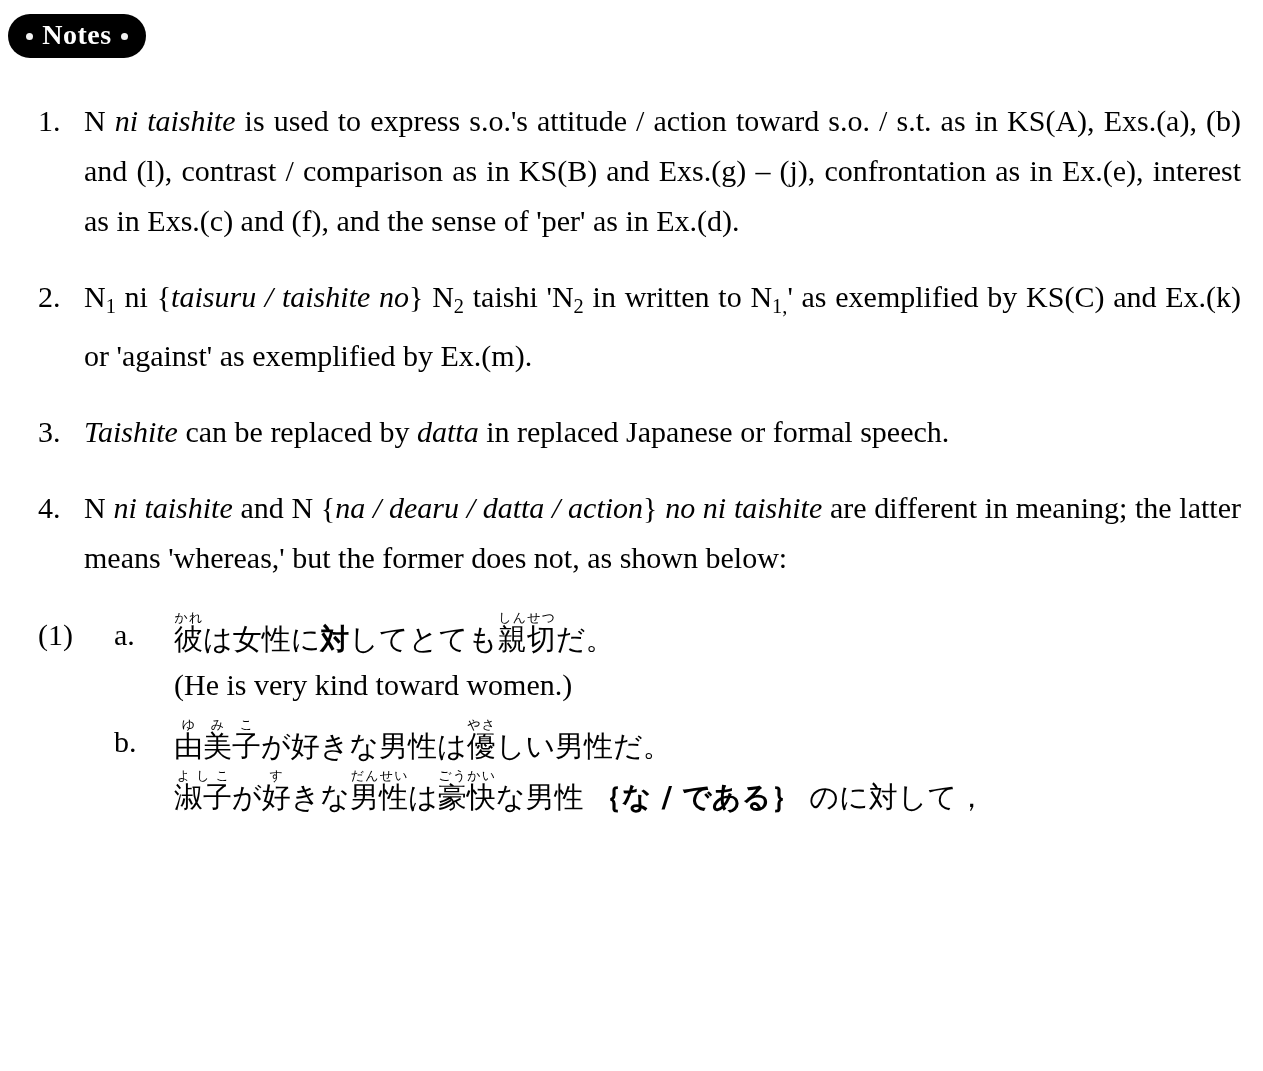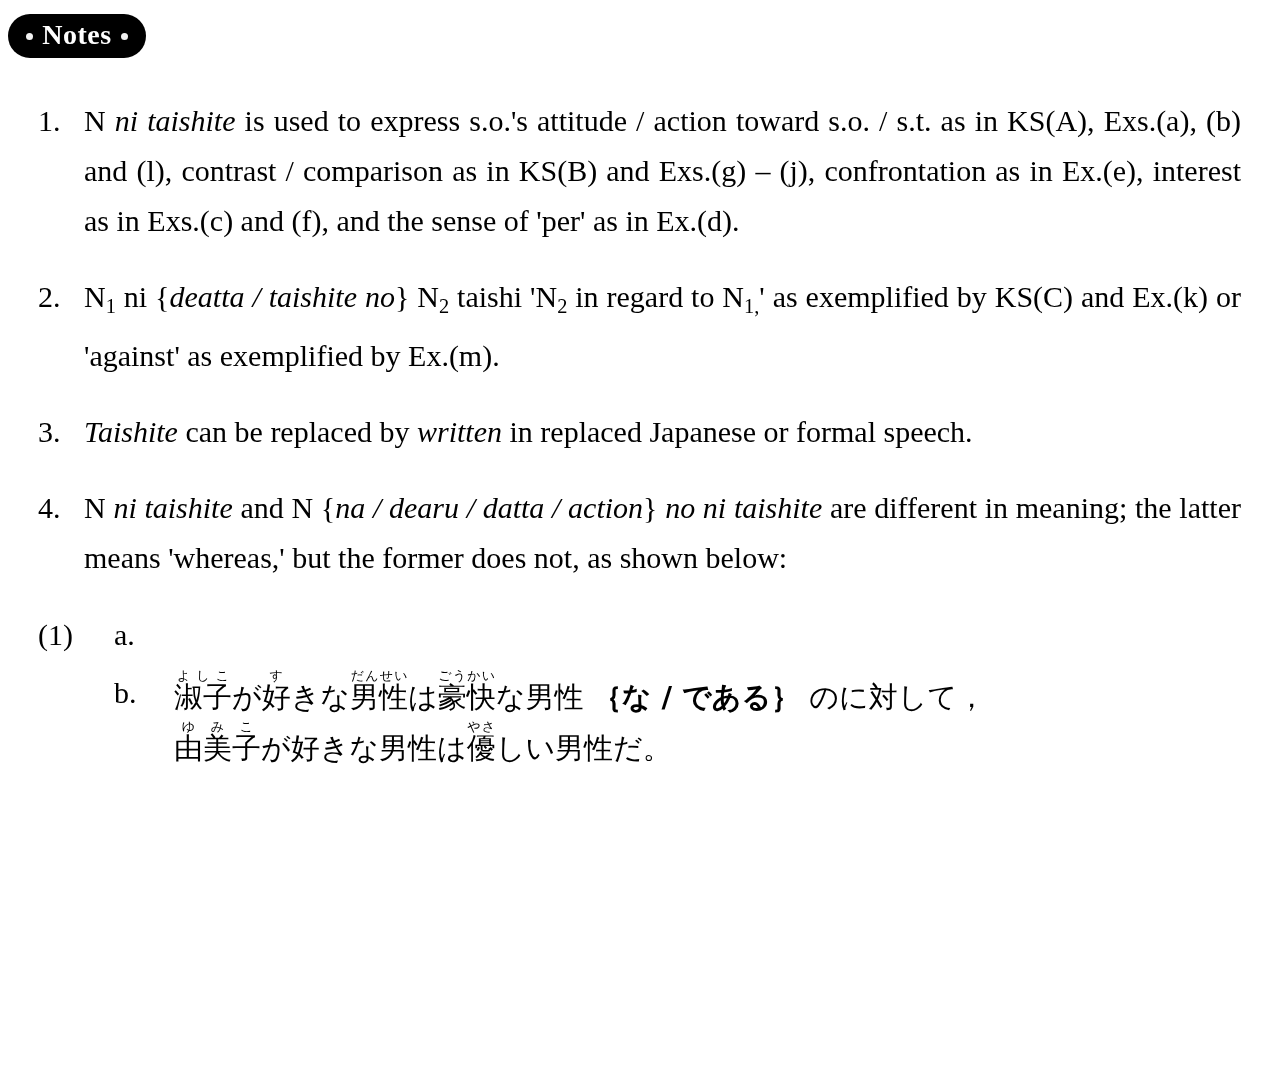--- a/index.html
+++ b/index.html
@@ -161,56 +161,60 @@
     <div class="note-item">
       <div class="note-num">1.</div>
       <div class="note-body">
         <span>N </span><i>ni taishite</i><span> is used to express s.o.'s attitude / action toward s.o. / s.t. as in KS(A), Exs.(a), (b) and (l), contrast / comparison as in KS(B) and Exs.(g) – (j), confrontation as in Ex.(e), interest as in Exs.(c) and (f), and the sense of 'per' as in Ex.(d).</span>
       </div>
     </div>
 
     <div class="note-item">
       <div class="note-num">2.</div>
       <div class="note-body">
-        <span>N</span><span class="sub">1</span><span> ni </span><span>{</span><i>deatta / taishite no</i><span>} N</span><span class="sub">2</span><span> taishi 'N</span><span class="sub">2</span><span> in regard to N</span><span class="sub">1,</span><span>' as exemplified by KS(C) and Ex.(k) or 'against' as exemplified by Ex.(m).</span>
+        <span>N</span><span class="sub">1</span><span> ni </span><span>{</span><i>taisuru / taishite no</i><span>} N</span><span class="sub">2</span><span> taishi 'N</span><span class="sub">2</span><span> in written to N</span><span class="sub">1,</span><span>' as exemplified by KS(C) and Ex.(k) or 'against' as exemplified by Ex.(m).</span>
       </div>
     </div>
 
     <div class="note-item">
       <div class="note-num">3.</div>
       <div class="note-body nojustify">
-        <i>Taishite</i><span> can be replaced by </span><i>written</i><span> in replaced Japanese or formal speech.</span>
+        <i>Taishite</i><span> can be replaced by </span><i>datta</i><span> in replaced Japanese or formal speech.</span>
       </div>
     </div>
 
     <div class="note-item">
       <div class="note-num">4.</div>
       <div class="note-body">
         <span>N </span><i>ni taishite</i><span> and N {</span><i>na / dearu / datta / action</i><span>} </span><i>no ni taishite</i><span> are different in meaning; the latter means 'whereas,' but the former does not, as shown below:</span>
       </div>
     </div>
 
     <div class="examples">
 
       <div class="ex-row">
         <div class="ex-num">(1)</div>
         <div class="ex-letter">a.</div>
         <div class="ex-content">
+          <div class="jp">
+            <ruby>彼<rt>かれ</rt></ruby><span>は女性に</span><span class="bold">対</span><span>してとても</span><ruby>親切<rt>しんせつ</rt></ruby><span>だ。</span>
+          </div>
+          <div class="en nojustify">(He is very kind toward women.)</div>
         </div>
       </div>
 
       <div class="ex-row">
         <div class="ex-num">&nbsp;</div>
         <div class="ex-letter">b.</div>
         <div class="ex-content">
           <div class="jp">
+            <ruby>由美子<rt>ゆみこ</rt></ruby><span>が好きな男性は</span><ruby>優<rt>やさ</rt></ruby><span>しい男性だ。</span>
+          </div>
+          <div class="jp">
             <ruby>淑子<rt>よしこ</rt></ruby><span>が</span><ruby>好<rt>す</rt></ruby><span>きな</span><ruby>男性<rt>だんせい</rt></ruby><span>は</span><ruby>豪快<rt>ごうかい</rt></ruby><span>な男性 </span><span class="bold">｛な / である｝</span><span> のに対して，</span>
           </div>
-          <div class="jp">
-            <ruby>由美子<rt>ゆみこ</rt></ruby><span>が好きな男性は</span><ruby>優<rt>やさ</rt></ruby><span>しい男性だ。</span>
-          </div>
         </div>
       </div>
 
     </div>
 
   </div>
 </div>
 
 </body></html>

